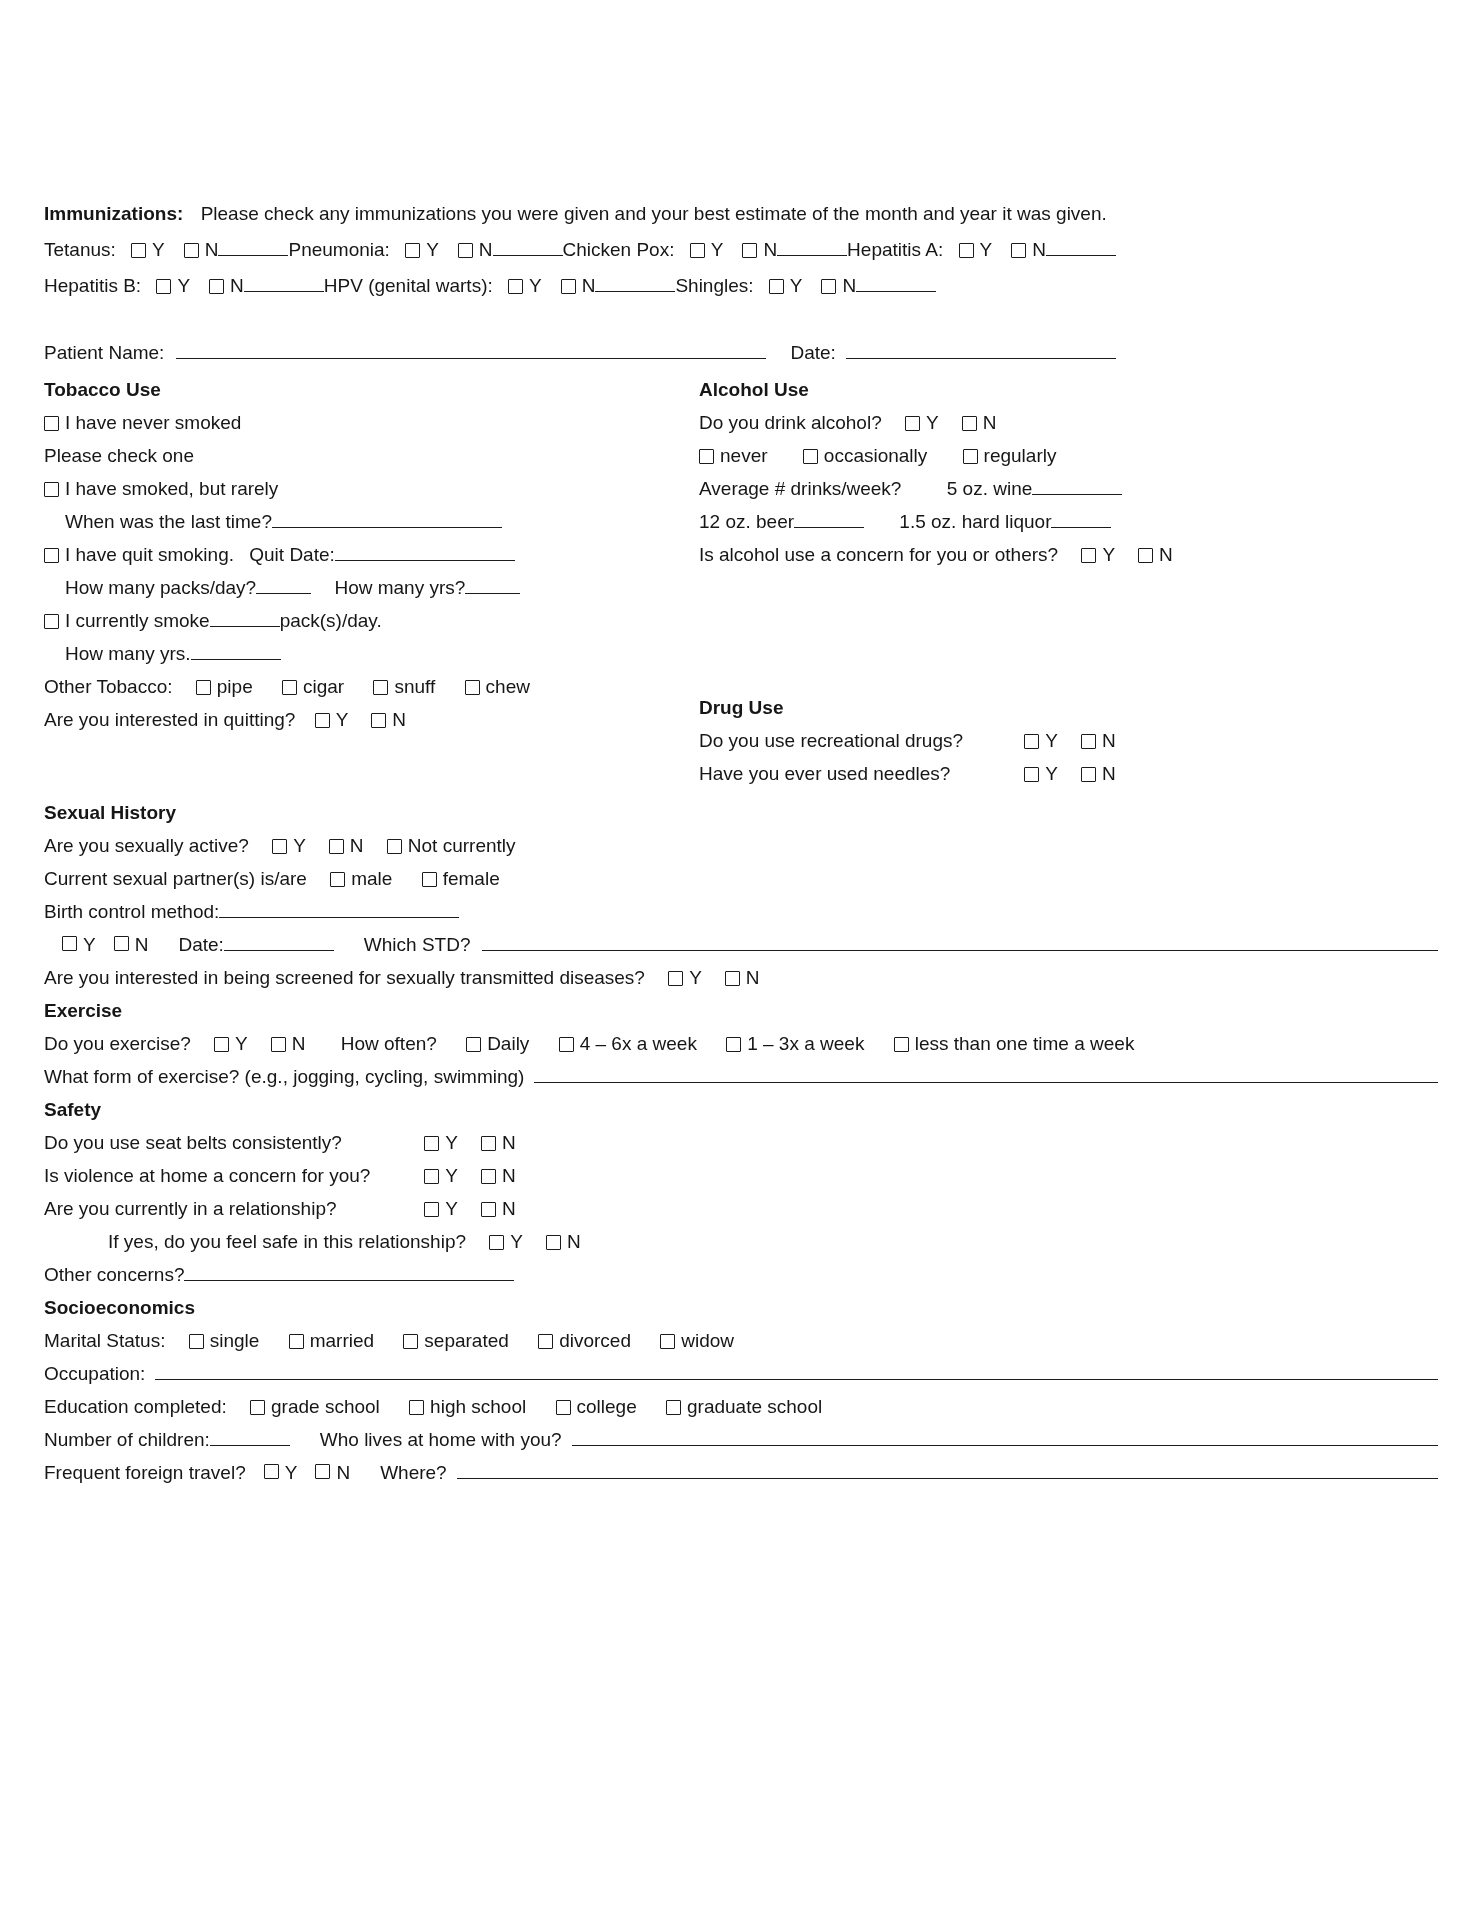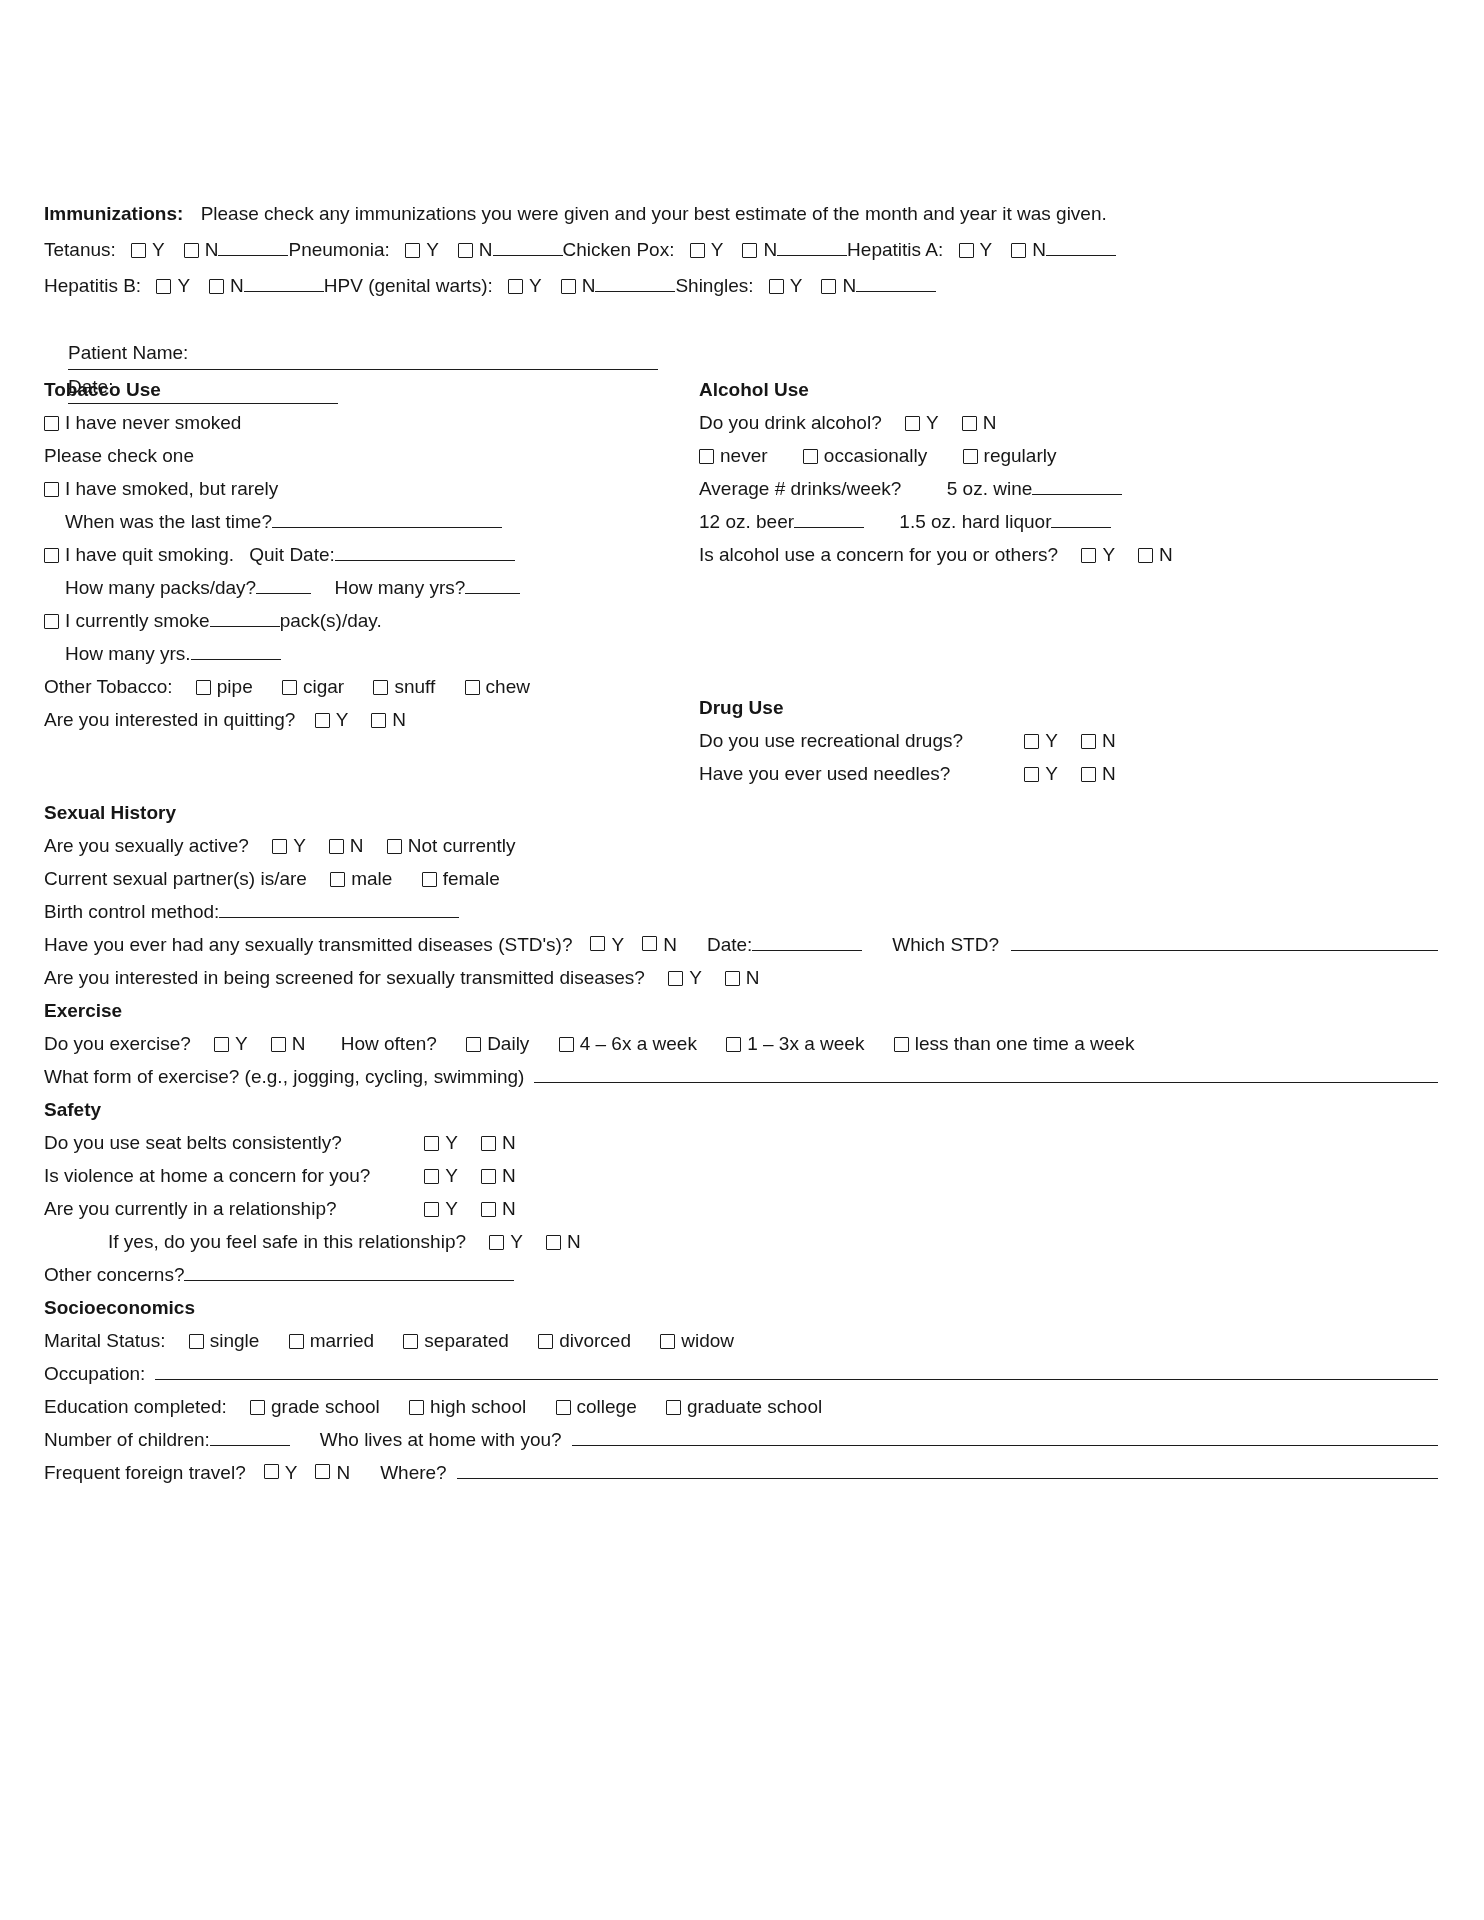--- a/index.html
+++ b/index.html
@@ -27,21 +27,21 @@
   .w240{width:240px}.w270{width:270px}.w330{width:330px}.w590{width:590px}
   .ml6{margin-left:12px}.ml10{margin-left:10px}.ml14{margin-left:14px}
   .ml18{margin-left:18px}.ml24{margin-left:24px}.ml30{margin-left:30px}.ml40{margin-left:40px}
   .ind21{padding-left:21px}.ind64{padding-left:64px}
   .qw320{display:inline-block;width:320px}
   .qw375{display:inline-block;width:375px}
   .immrow { display:flex; align-items:baseline; }
   .cols { display:flex; }
   .col-left { width:655px; }
   .col-right { flex:1; }
-  .mt-patient { margin-top:32px;flex-direction:column; }
+  .mt-patient { margin-top:32px; }
   .mt-sh { margin-top:22px; }
   .mt-cols { margin-top:4px; }
   .mt-drug { margin-top:120px; }
   .mt-sex { margin-top:6px; }
   .imm-item { white-space:nowrap; }
 </style>
 </head>
 <body>
 
 <div class="page">
@@ -199,21 +199,20 @@
     </p>
     <p class="row">
       <span>Current sexual partner(s) is/are</span>
       <span class="cb ml18"></span><span>male</span>
       <span class="cb ml24"></span><span>female</span>
     </p>
     <p class="row">
       <span>Birth control method:</span><span class="blank w240"></span>
     </p>
     <div class="flexline">
-      <span>Have you ever had any sexually transmitted diseases (STD's)?</span>
       <span class="cb ml18"></span>
         <span>Y</span>
       <span class="cb ml18"></span>
         <span>N</span>
       <span class="ml30">Date:</span>
         <span class="blank w110"></span>
       <span class="ml30">Which STD?</span>
         <span class="blank fill ml6"></span>
     </div>
     <p class="row">

